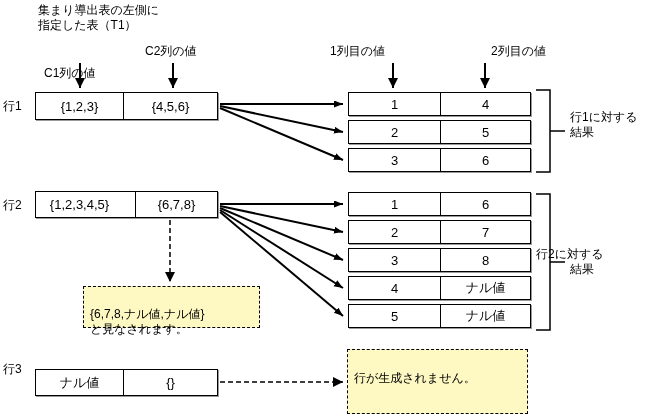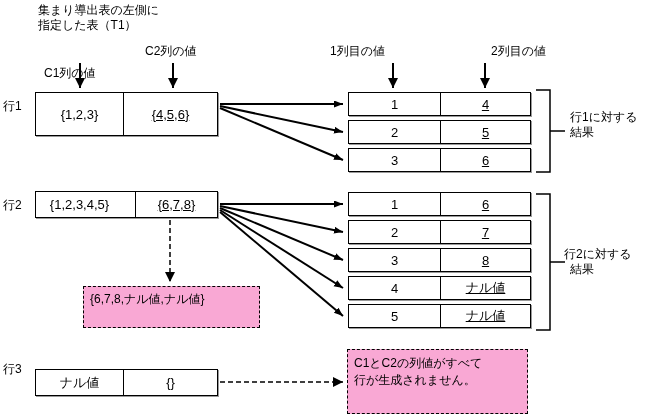--- a/index.html
+++ b/index.html
@@ -13,28 +13,28 @@
   .t12 { font-size:12px; line-height:15px; }
   .tbl {
     position:absolute; display:flex; box-sizing:border-box;
     border:1px solid #000; background:#fff;
     box-shadow:1px 1px 0 #9a9a9a;
   }
   .cell {
     display:flex; align-items:center; justify-content:center;
     font-size:13px; box-sizing:border-box; overflow:hidden; white-space:nowrap;
   }
-  .cell + .cell { border-left:1px solid #000;text-decoration:underline; }
+  .cell + .cell { border-left:1px solid #000; }
   .src .cell:first-child { width:87px; }
   .src .cell:last-child  { flex:1; }
   .res .cell:first-child { width:91px; }
   .res .cell:last-child  { flex:1; }
   .note {
     position:absolute; box-sizing:border-box; border:1px dashed #000;
-    background:#f9a8d4; font-size:12px; padding:5px 6px;
+    background:#fef9c3; font-size:12px; padding:20px 6px;
   }
   .note div { line-height:15px; white-space:nowrap; }
   .note3 div { line-height:17px; }
   svg.overlay { position:absolute; left:0; top:0; pointer-events:none; }
 </style>
 </head>
 <body>
 
 <div class="canvas">
 
@@ -43,21 +43,21 @@
 
   <div class="txt t12" style="left:44px;  top:44px;margin-top:22px;">C1列の値</div>
   <div class="txt t12" style="left:145px; top:44px;">C2列の値</div>
   <div class="txt t12" style="left:330px; top:44px;">1列目の値</div>
   <div class="txt t12" style="left:447px; top:44px;margin-left:44px;">2列目の値</div>
 
   <div class="txt t12" style="left:3px; top:99px;">行1</div>
   <div class="txt t12" style="left:3px; top:198px;">行2</div>
   <div class="txt t12" style="left:3px; top:362px;">行3</div>
 
-  <div class="tbl src" style="left:35px; top:92px;  width:183px; height:44px;">
+  <div class="tbl src" style="left:35px; top:92px;  width:183px; height:28px;">
     <div class="cell">{1,2,3}</div>
     <div class="cell">{4,5,6}</div>
   </div>
   <div class="tbl src" style="left:35px; top:191px; width:183px; height:27px;gap:12px;">
     <div class="cell">{1,2,3,4,5}</div>
     <div class="cell">{6,7,8}</div>
   </div>
   <div class="tbl src" style="left:35px; top:369px; width:183px; height:27px;">
     <div class="cell">ナル値</div>
     <div class="cell">{}</div>
@@ -92,28 +92,28 @@
     <div class="cell">4</div>
     <div class="cell">ナル値</div>
   </div>
   <div class="tbl res" style="left:348px; top:304px; width:183px; height:24px;">
     <div class="cell">5</div>
     <div class="cell">ナル値</div>
   </div>
 
   <div class="txt t12" style="left:570px; top:110px;">行1に対する</div>
   <div class="txt t12" style="left:570px; top:125px;">結果</div>
-  <div class="txt t12" style="left:564px; top:247px;">行2に対する</div>
+  <div class="txt t12" style="left:536px; top:247px;">行2に対する</div>
   <div class="txt t12" style="left:570px; top:262px;">結果</div>
 
   <div class="note" style="left:83px; top:286px; width:177px; height:42px;">
     <div>{6,7,8,ナル値,ナル値}</div>
+    <div>と見なされます。</div>
   </div>
   <div class="note note3" style="left:347px; top:349px; width:181px; height:65px;">
-    <div>C1とC2の列値がすべて</div>
     <div>行が生成されません。</div>
   </div>
 
   <svg class="overlay" width="649" height="418" viewBox="0 0 649 418">
     <defs>
       <marker id="head" markerUnits="userSpaceOnUse" markerWidth="12" markerHeight="10" refX="9" refY="3.5" orient="auto">
         <path d="M0,0 L9,3.5 L0,7 Z" fill="#000"></path>
       </marker>
       <marker id="headBig" markerUnits="userSpaceOnUse" markerWidth="14" markerHeight="12" refX="10" refY="5" orient="auto">
         <path d="M0,0 L10,5 L0,10 Z" fill="#000"></path>

